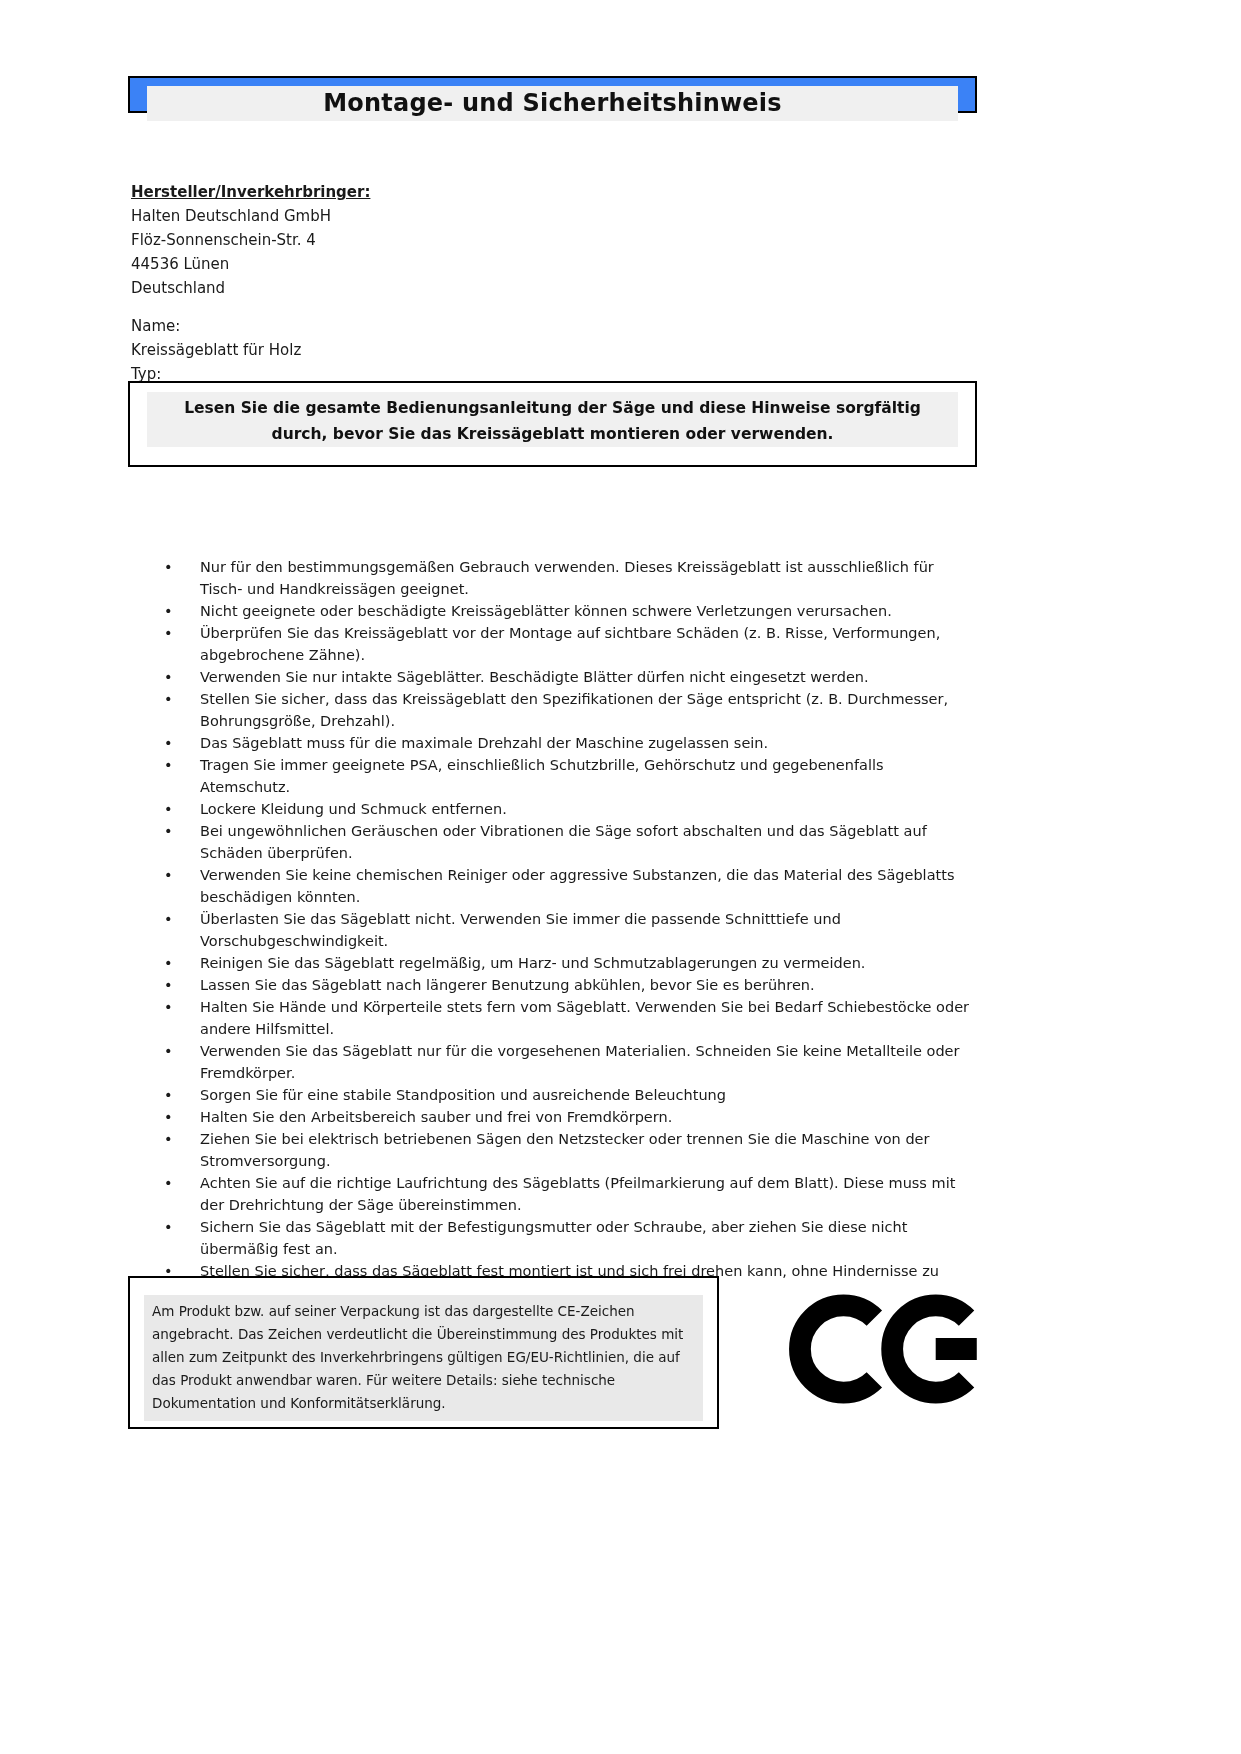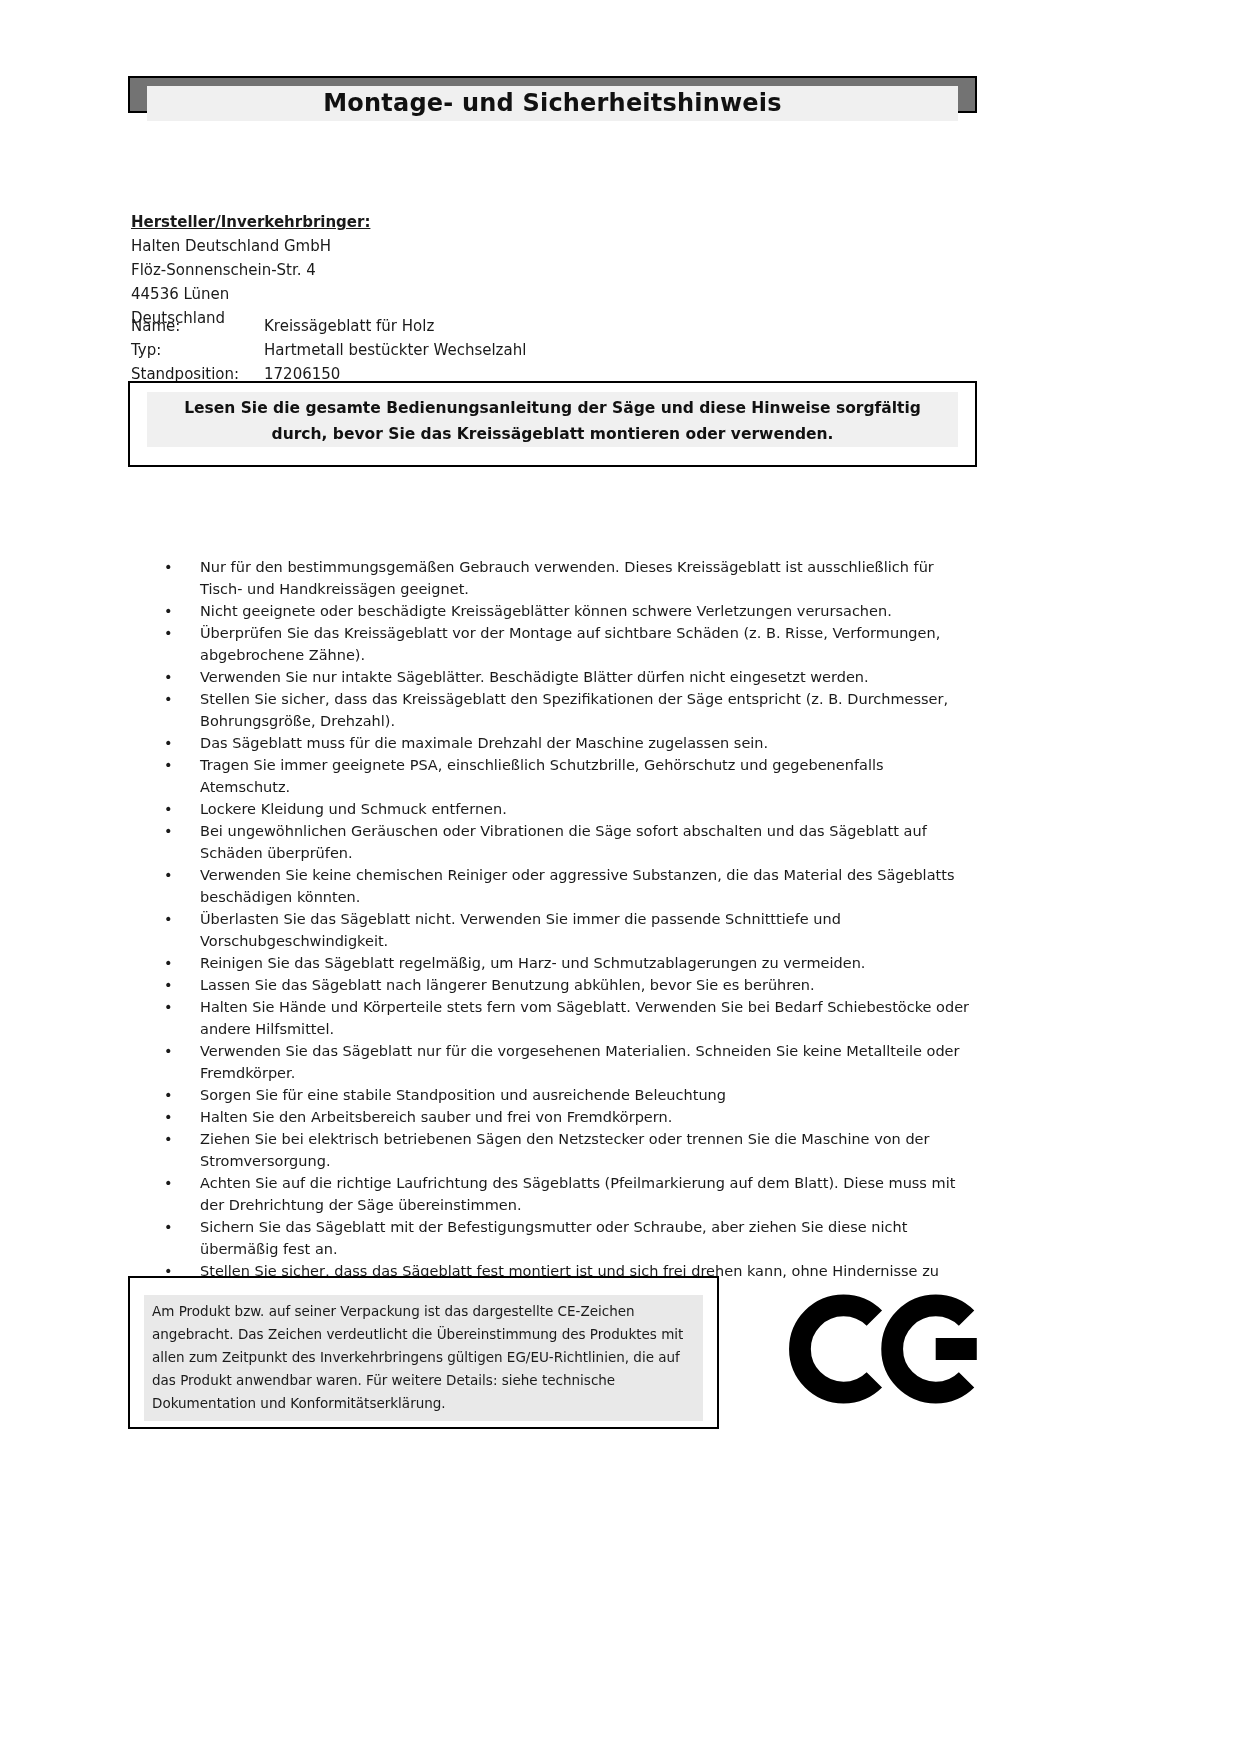--- a/index.html
+++ b/index.html
@@ -7,33 +7,33 @@
     position:relative;
     width:1241px;height:1754px;
     background:#ffffff;
     font-family:"DejaVu Sans","Liberation Sans",sans-serif;
     color:#1a1a1a;
     overflow:hidden;
   }
   
   .title-box{
     position:absolute;left:128px;top:76px;width:849px;height:37px;
-    border:2px solid #000;box-sizing:border-box;background:#737373;
+    border:2px solid #000;box-sizing:border-box;background:#3b82f6;
   }
   .title-band{
     margin:8px 17px 0 17px;background:#f0f0f0;
     text-align:center;font-size:24px;font-weight:bold;color:#111;
     padding:3px 0 4px 0;letter-spacing:0.2px;
   }
   
   .manufacturer{position:absolute;left:131px;top:180px;font-size:15px;line-height:24px;}
-  .manufacturer .heading{font-weight:bold;text-decoration:underline;margin-top:30px;}
+  .manufacturer .heading{font-weight:bold;text-decoration:underline;}
   
   .product{position:absolute;left:131px;top:314px;font-size:15px;line-height:24px;}
-  .product .row{display:flex;}
+  .product .row{display:flex;flex-direction:column;}
   .product .label{width:133px;}
   
   .warning-box{
     position:absolute;left:128px;top:381px;width:849px;height:86px;
     border:2px solid #000;box-sizing:border-box;background:#fff;
   }
   .warning-band{
     margin:9px 17px 0 17px;background:#f0f0f0;
     text-align:center;font-weight:bold;font-size:15.5px;line-height:26px;
     padding:3px 22px 0 22px;color:#111;

